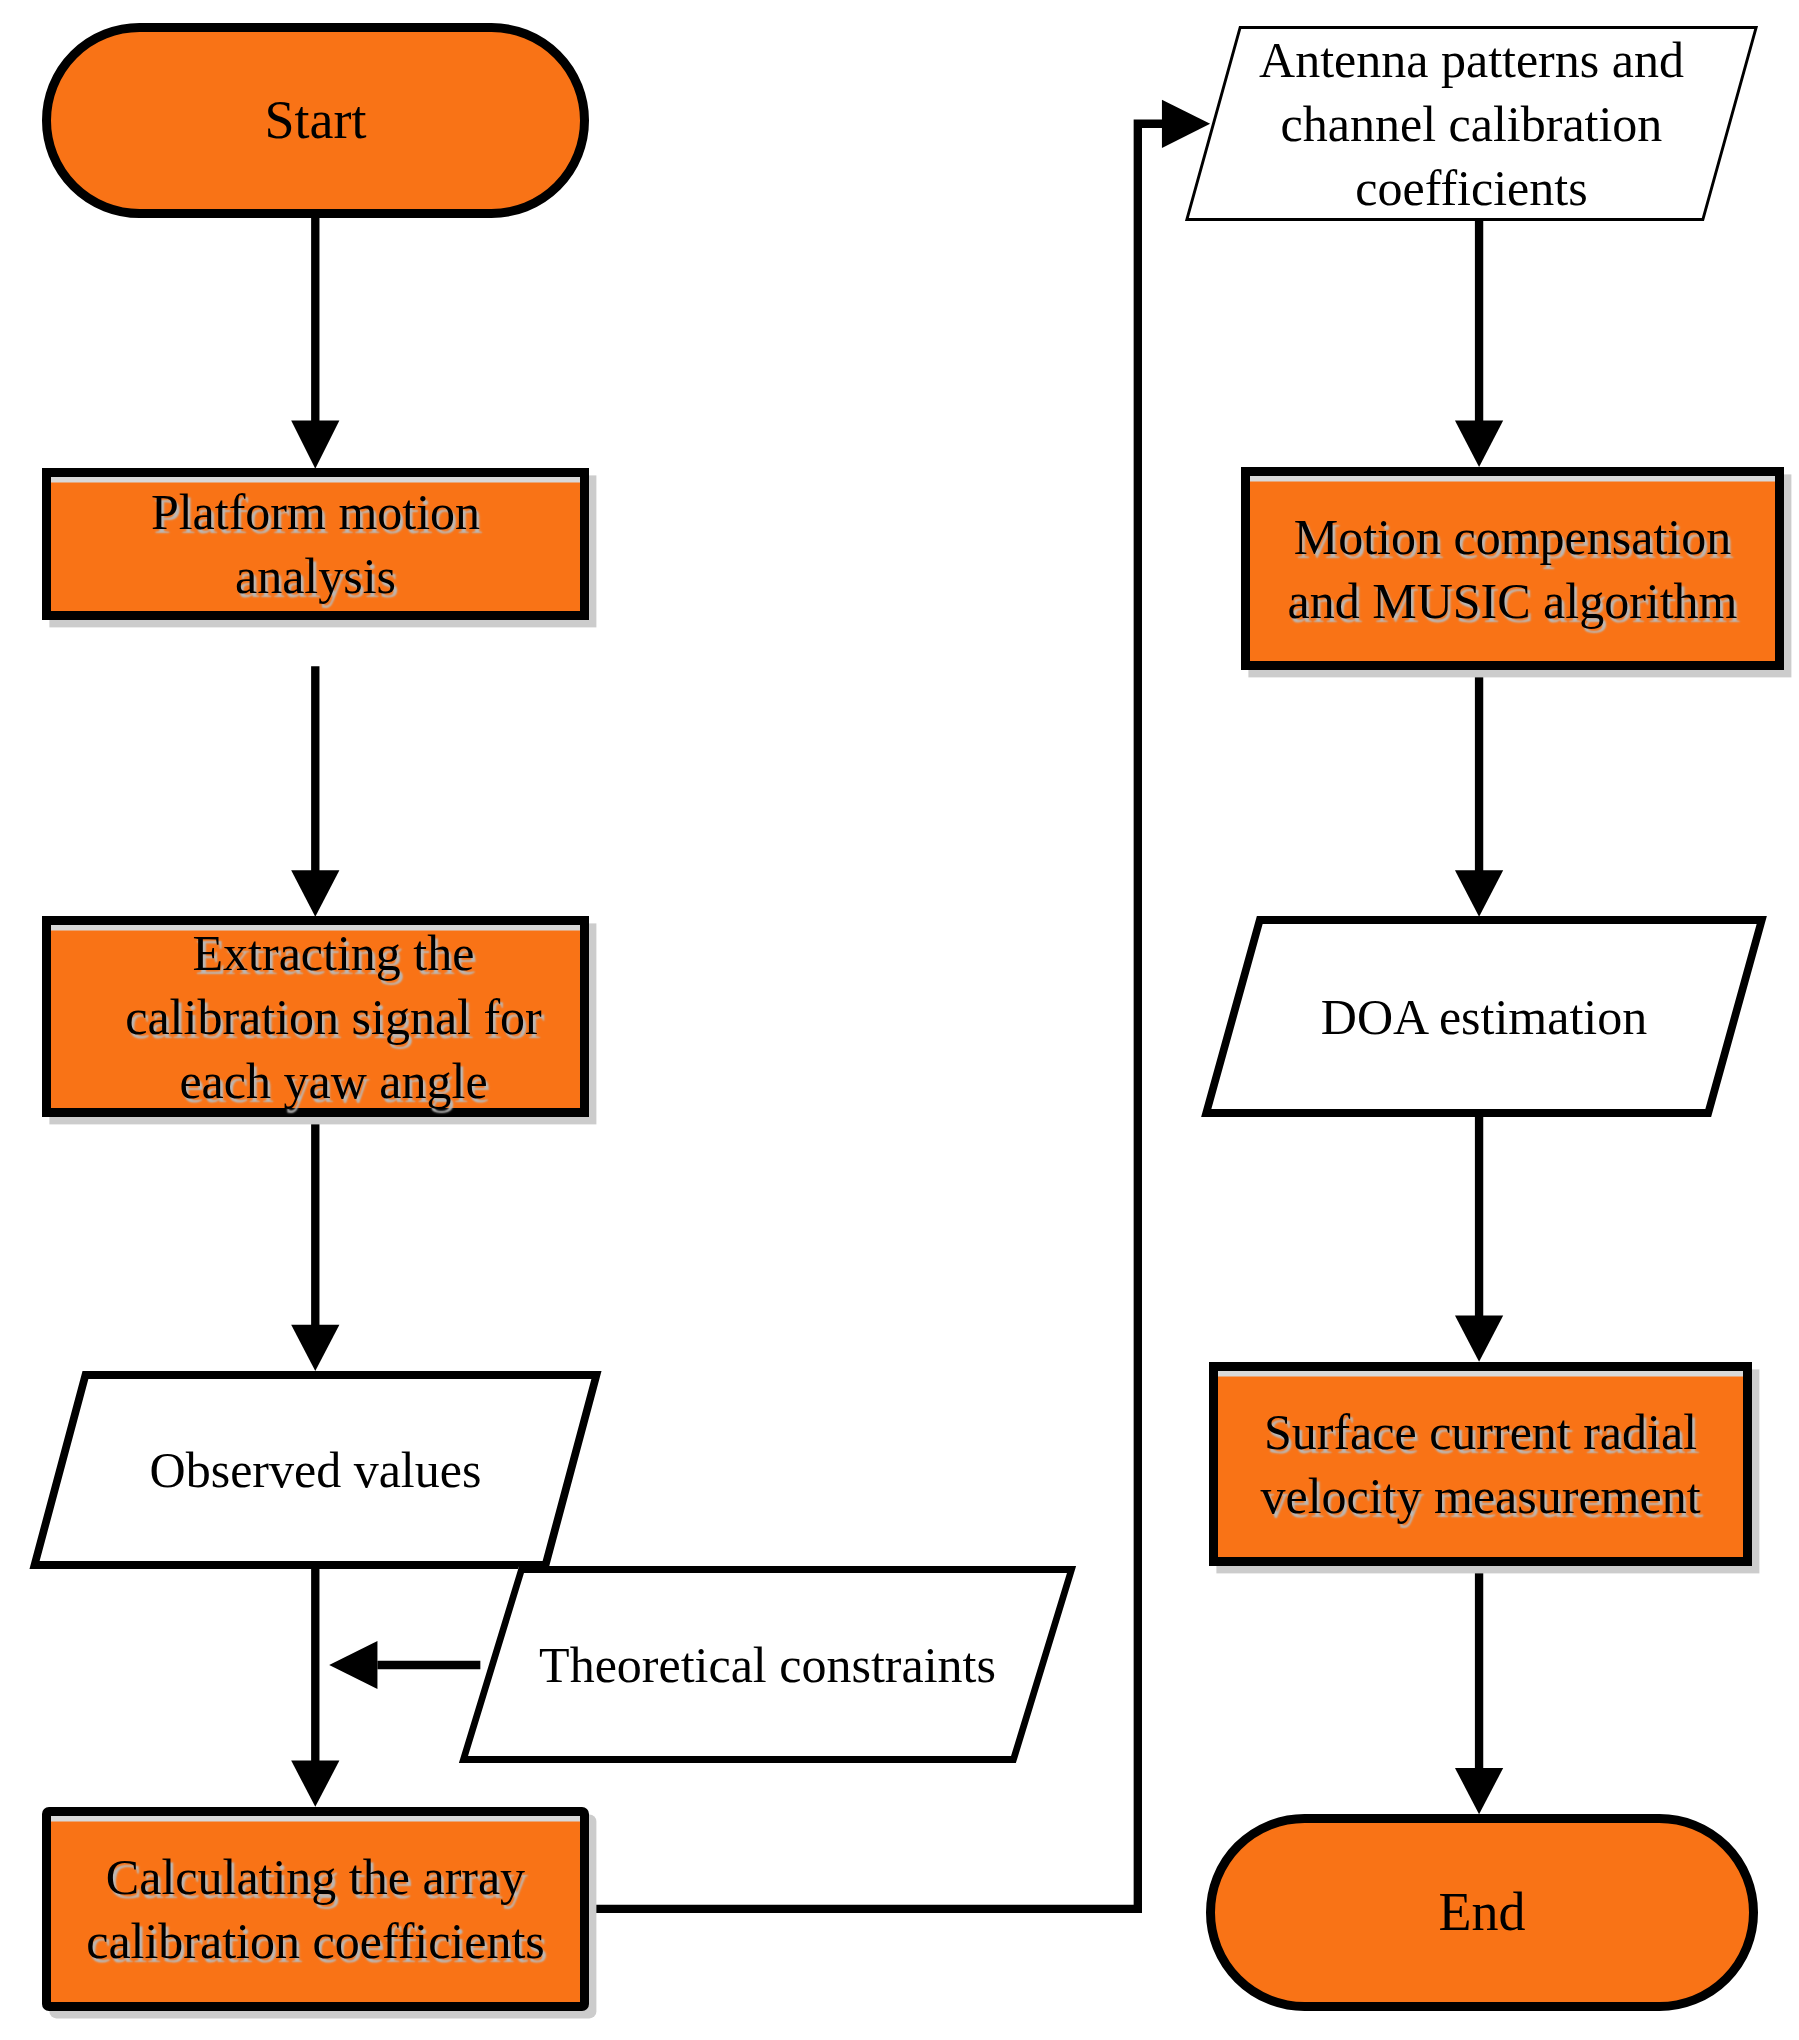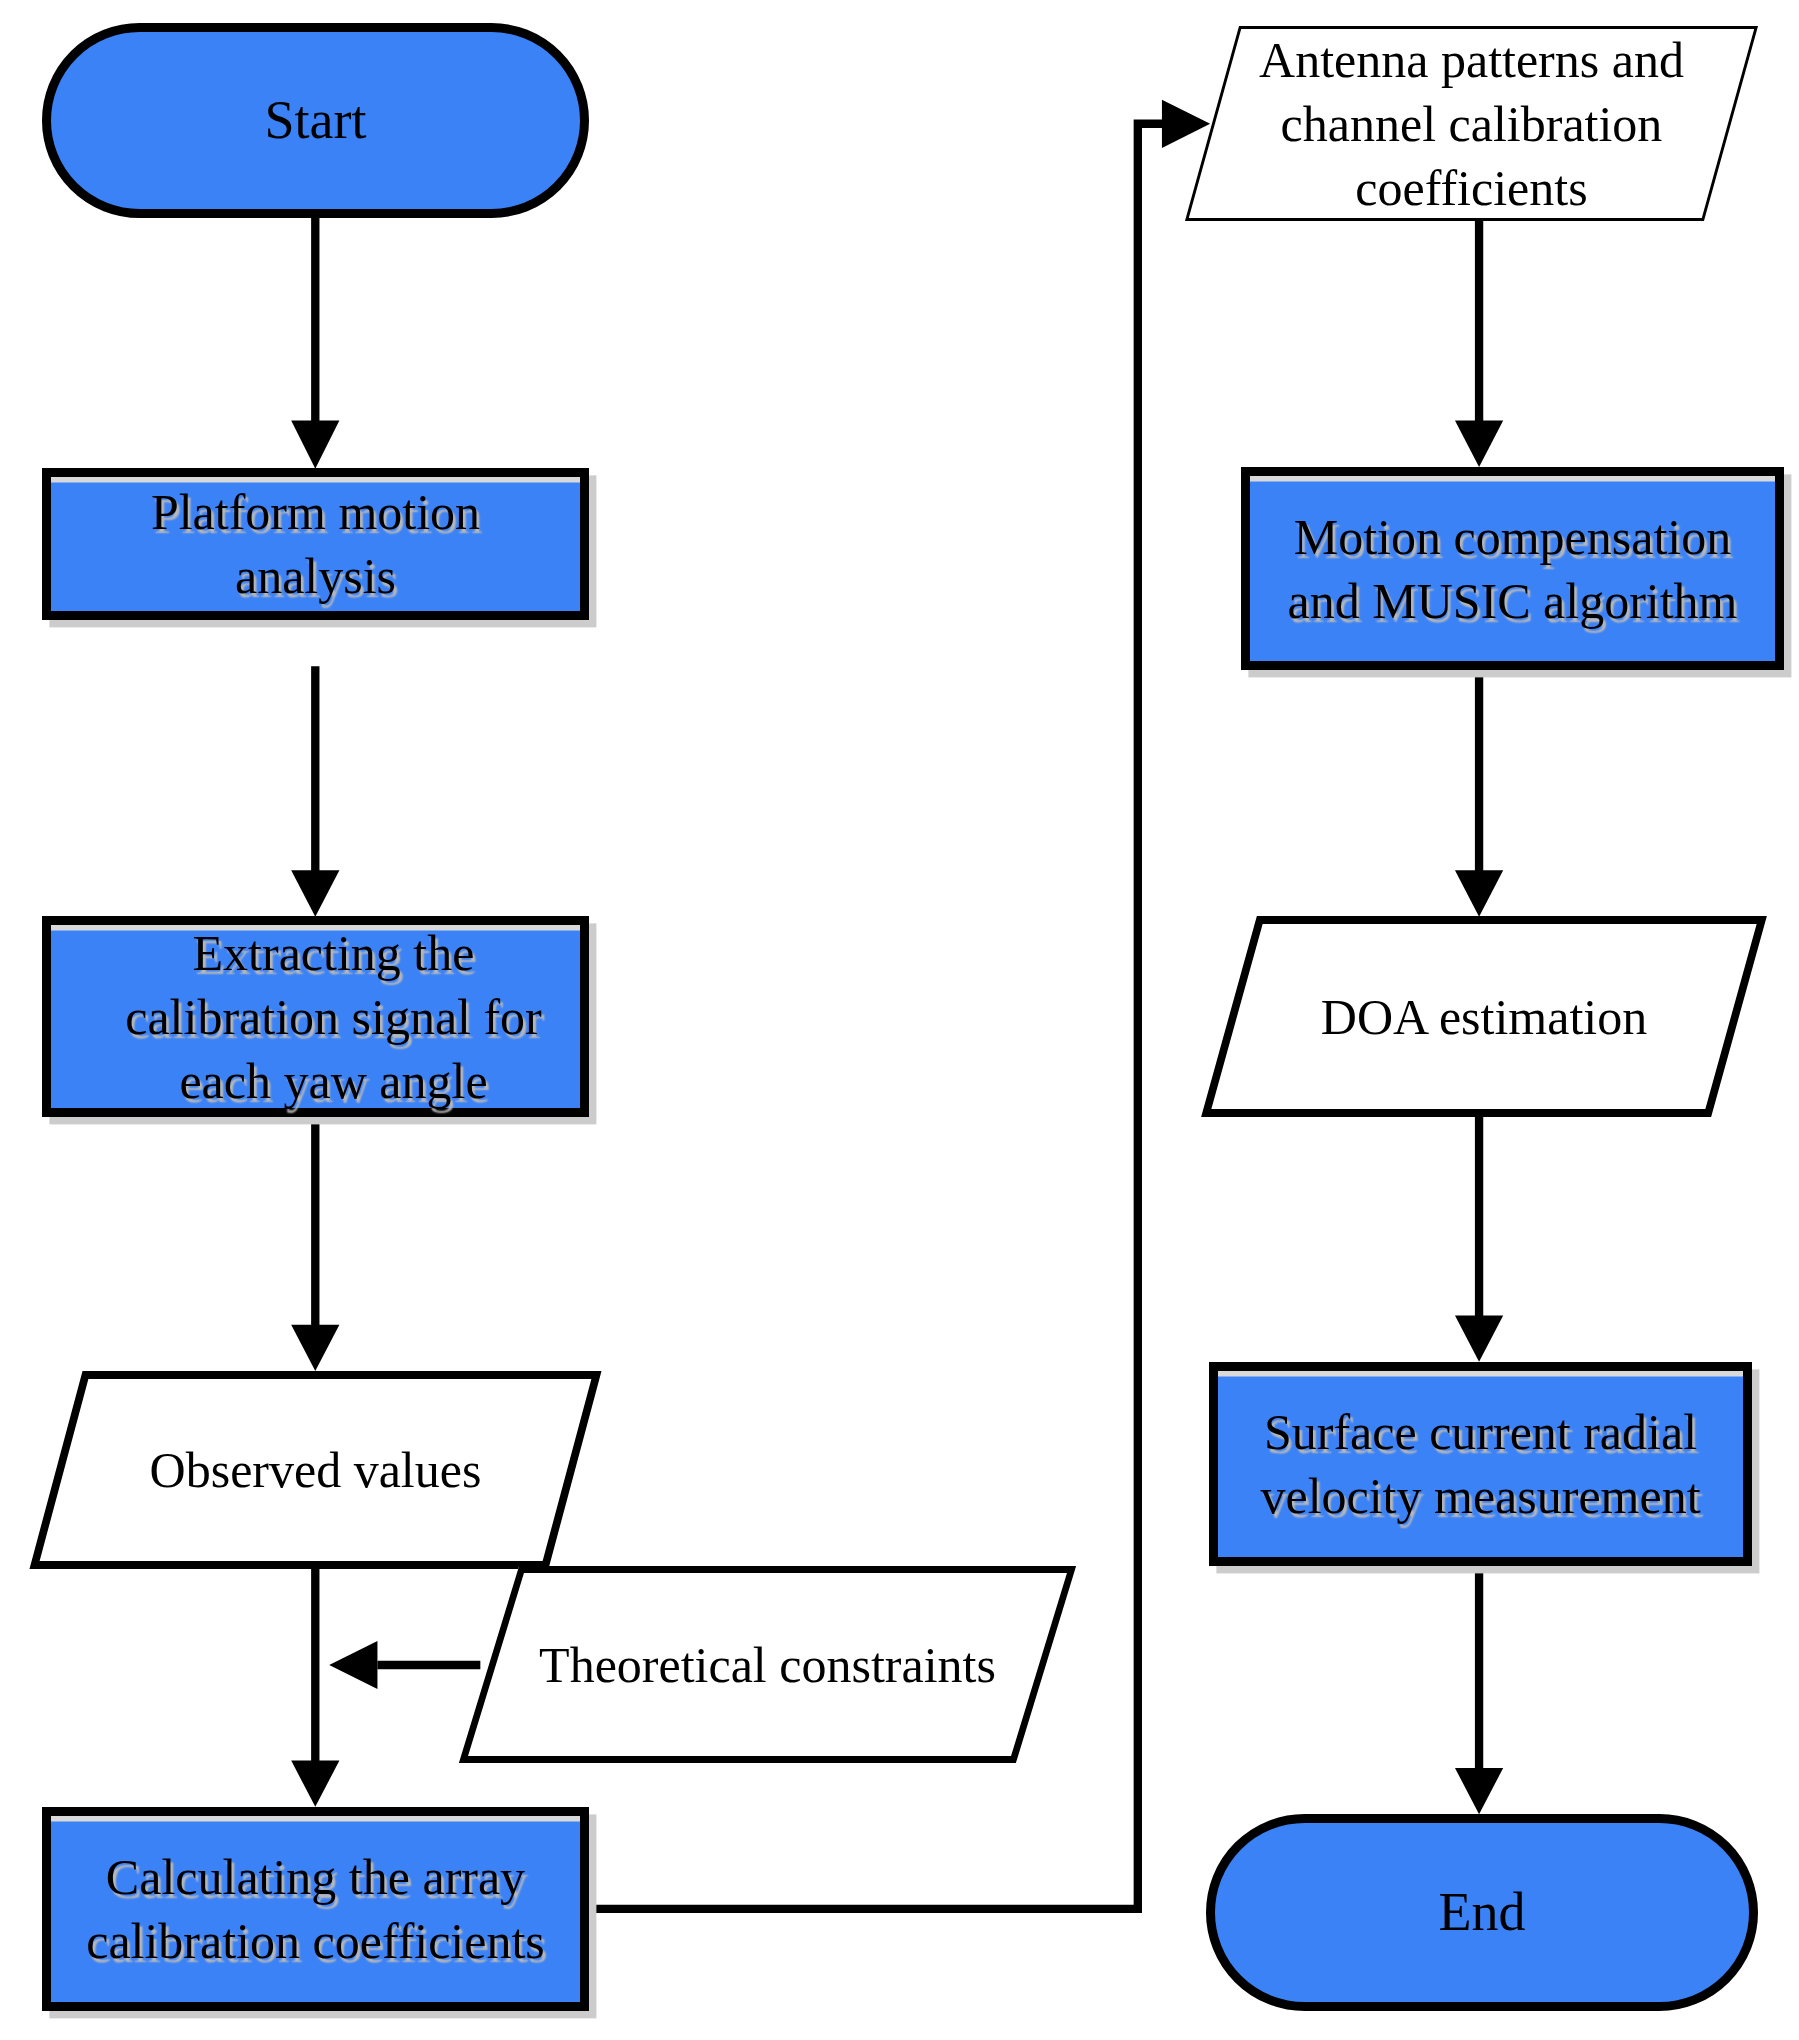--- a/index.html
+++ b/index.html
@@ -1,20 +1,20 @@
 <!DOCTYPE html>
 <html style="font-size:15px"><head>
 <meta charset="utf-8">
 <style>
   html,body{margin:0;padding:0;background:#ffffff;}
   body{width:1799px;height:2041px;position:relative;overflow:hidden;
        font-family:"Liberation Serif","DejaVu Serif",serif;color:#000;}
   #stage{position:absolute;left:0;top:0;width:1799px;height:2041px;}
   svg.connectors{position:absolute;left:0;top:0;z-index:1;}
-  .node{position:absolute;z-index:2;box-sizing:border-box;background:#3b82f6;
+  .node{position:absolute;z-index:2;box-sizing:border-box;background:#f97316;
         border:9.3px solid #000;display:flex;align-items:center;justify-content:center;}
   .node .lbl{white-space:pre-line;text-align:center;font-size:50px;line-height:1.28;}
   .terminator{border-radius:102px;}
   .terminator .lbl{font-size:54px;}
   .process{box-shadow:7.4px 7.4px 0 0 #cccccc, inset 0 5.6px 0 0 #d9d9d9;}
   .process .lbl{text-shadow:2.8px 3.7px 1.9px #b9b9b9;}
   .para{display:flex;align-items:center;justify-content:center;box-sizing:border-box;
         background:#ffffff;border:8.3px solid #000;position:absolute;z-index:2;}
   .para .inner{width:100%;height:100%;display:flex;align-items:center;justify-content:center;}
   .skew15{transform:skewX(-15deg);}   .unskew15{transform:skewX(15deg);}
@@ -75,21 +75,21 @@
       <span class="lbl" style="white-space:pre-line;text-align:center;font-size:50px;">Observed values</span>
     </div>
   </div>
 
   <div class="para med skew17" style="left:489px;top:1566px;width:557px;height:197px;">
     <div class="inner unskew17">
       <span class="lbl" style="white-space:pre-line;text-align:center;font-size:50px;">Theoretical constraints</span>
     </div>
   </div>
 
-  <div class="node process" style="left:42px;top:1807px;width:547px;height:204px;">
+  <div class="node process" style="left:42px;top:1807px;width:547px;height:204px;border-radius:7px;">
     <span class="lbl">Calculating the array
 calibration coefficients</span>
   </div>
 
   <div class="para thin skew155" style="left:1212px;top:26px;width:519px;height:195px;">
     <div class="inner unskew155">
       <span class="lbl" style="white-space:pre-line;text-align:center;font-size:50px;line-height:1.28;">Antenna patterns and
 channel calibration
 coefficients</span>
     </div>

